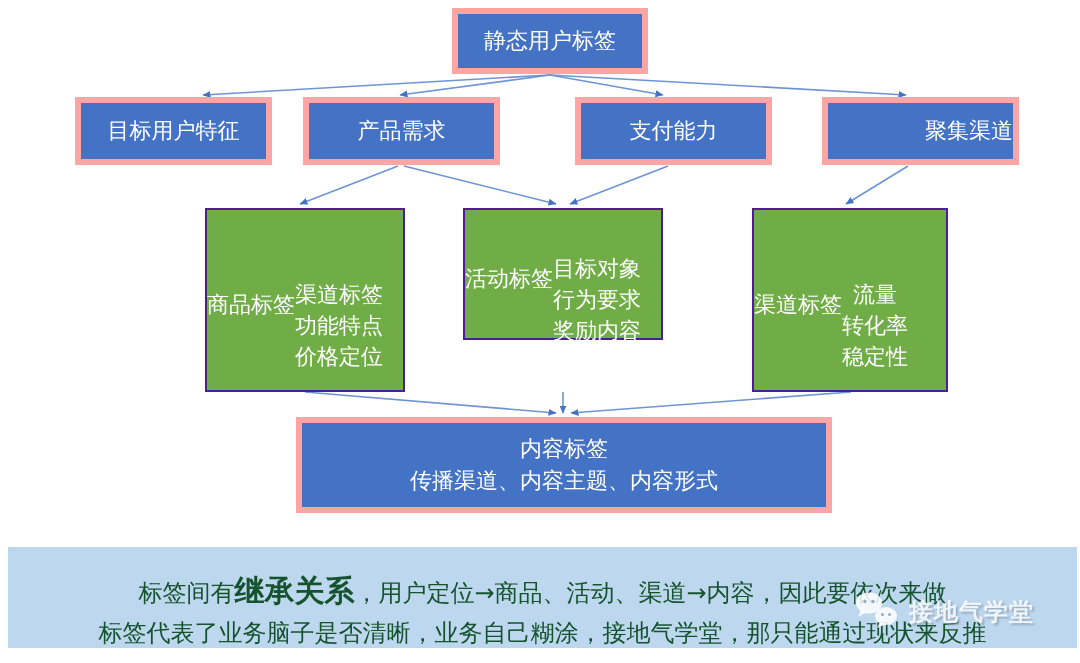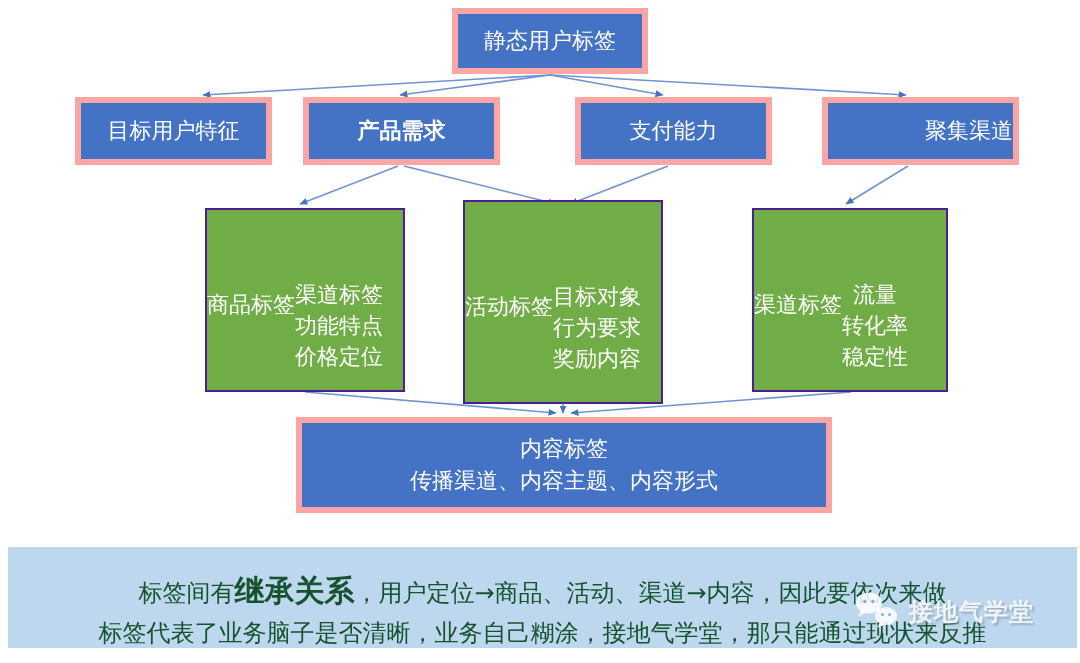--- a/index.html
+++ b/index.html
@@ -49,39 +49,39 @@
     </g>
   </svg>
 
   <div class="box blue" style="left:452px;top:8px;width:196px;height:66px;">
     <span>静态用户标签</span>
   </div>
 
   <div class="box blue" style="left:75px;top:97px;width:197px;height:68px;">
     <span>目标用户特征</span>
   </div>
-  <div class="box blue" style="left:303px;top:97px;width:197px;height:68px;font-weight:bold;">
+  <div class="box blue" style="left:303px;top:97px;width:197px;height:68px;">
     <span>产品需求</span>
   </div>
   <div class="box blue" style="left:575px;top:97px;width:197px;height:68px;">
     <span>支付能力</span>
   </div>
   <div class="box blue" style="left:822px;top:97px;width:197px;height:68px;justify-content:flex-end;">
     <span>聚集渠道</span>
   </div>
 
   <div class="box green" style="left:205px;top:208px;width:200px;height:184px;">
     <div class="g-title">商品标签</div>
     <div class="g-items">
       <div>渠道标签</div>
       <div>功能特点</div>
       <div>价格定位</div>
     </div>
   </div>
-  <div class="box green" style="left:463px;top:200px;width:200px;height:204px;">
+  <div class="box green" style="left:463px;top:208px;width:200px;height:132px;">
     <div class="g-title">活动标签</div>
     <div class="g-items">
       <div>目标对象</div>
       <div>行为要求</div>
       <div>奖励内容</div>
     </div>
   </div>
   <div class="box green" style="left:752px;top:208px;width:196px;height:184px;">
     <div class="g-title">渠道标签</div>
     <div class="g-items">

